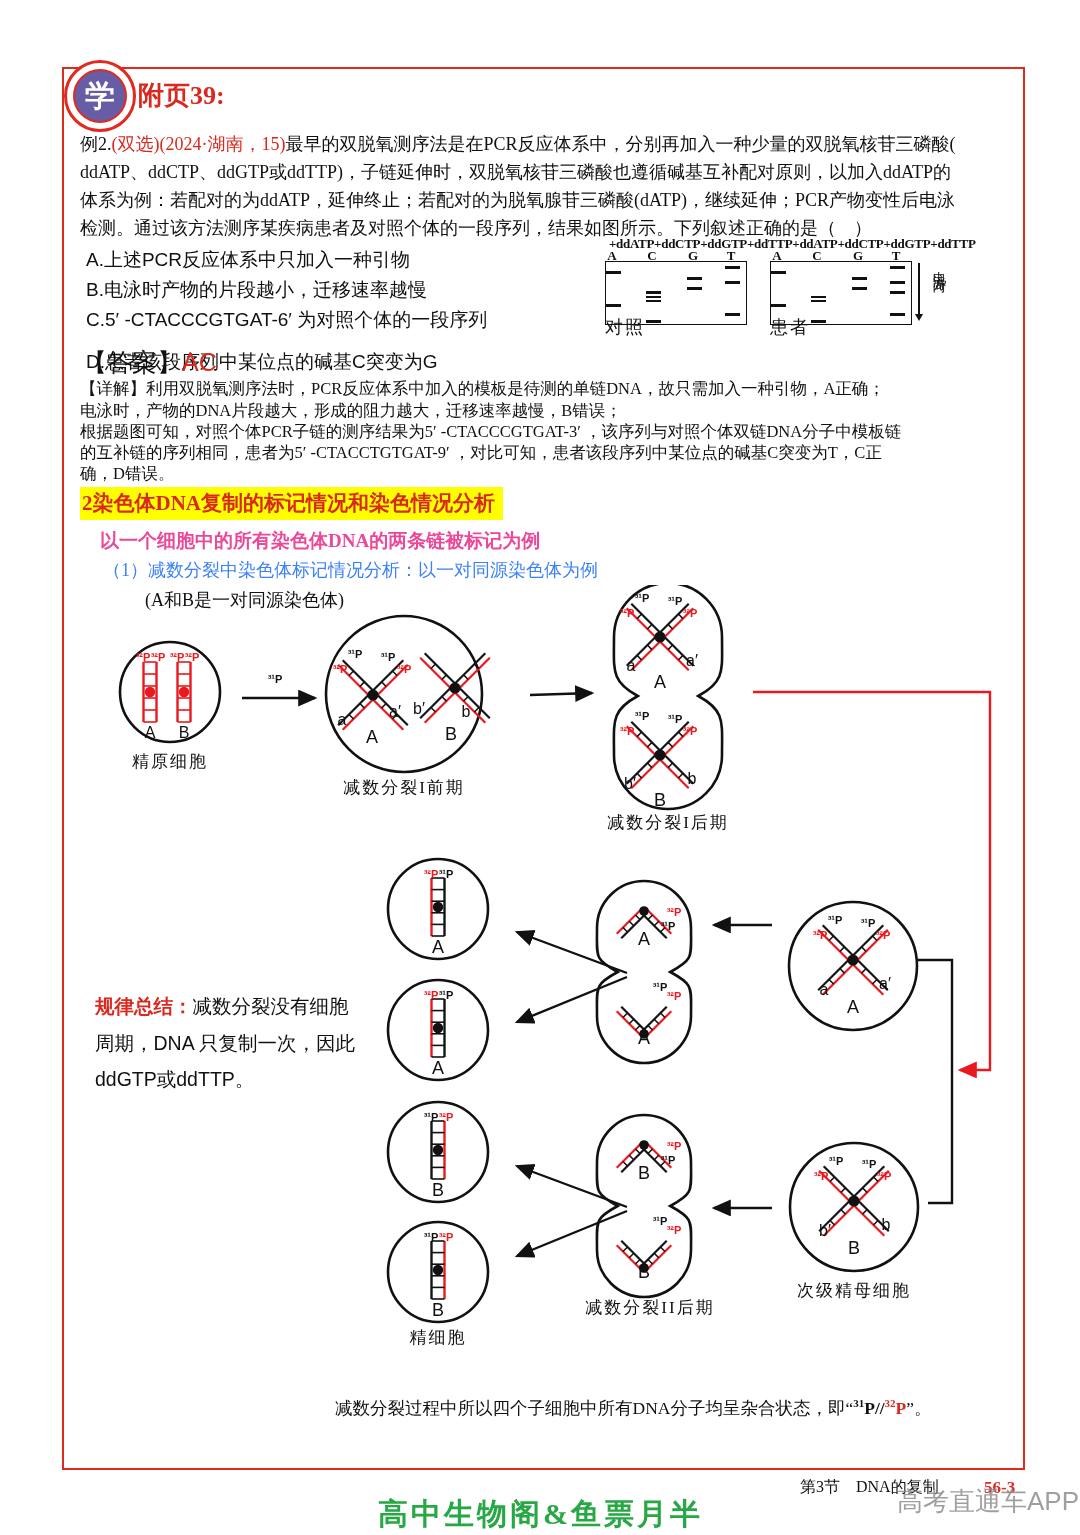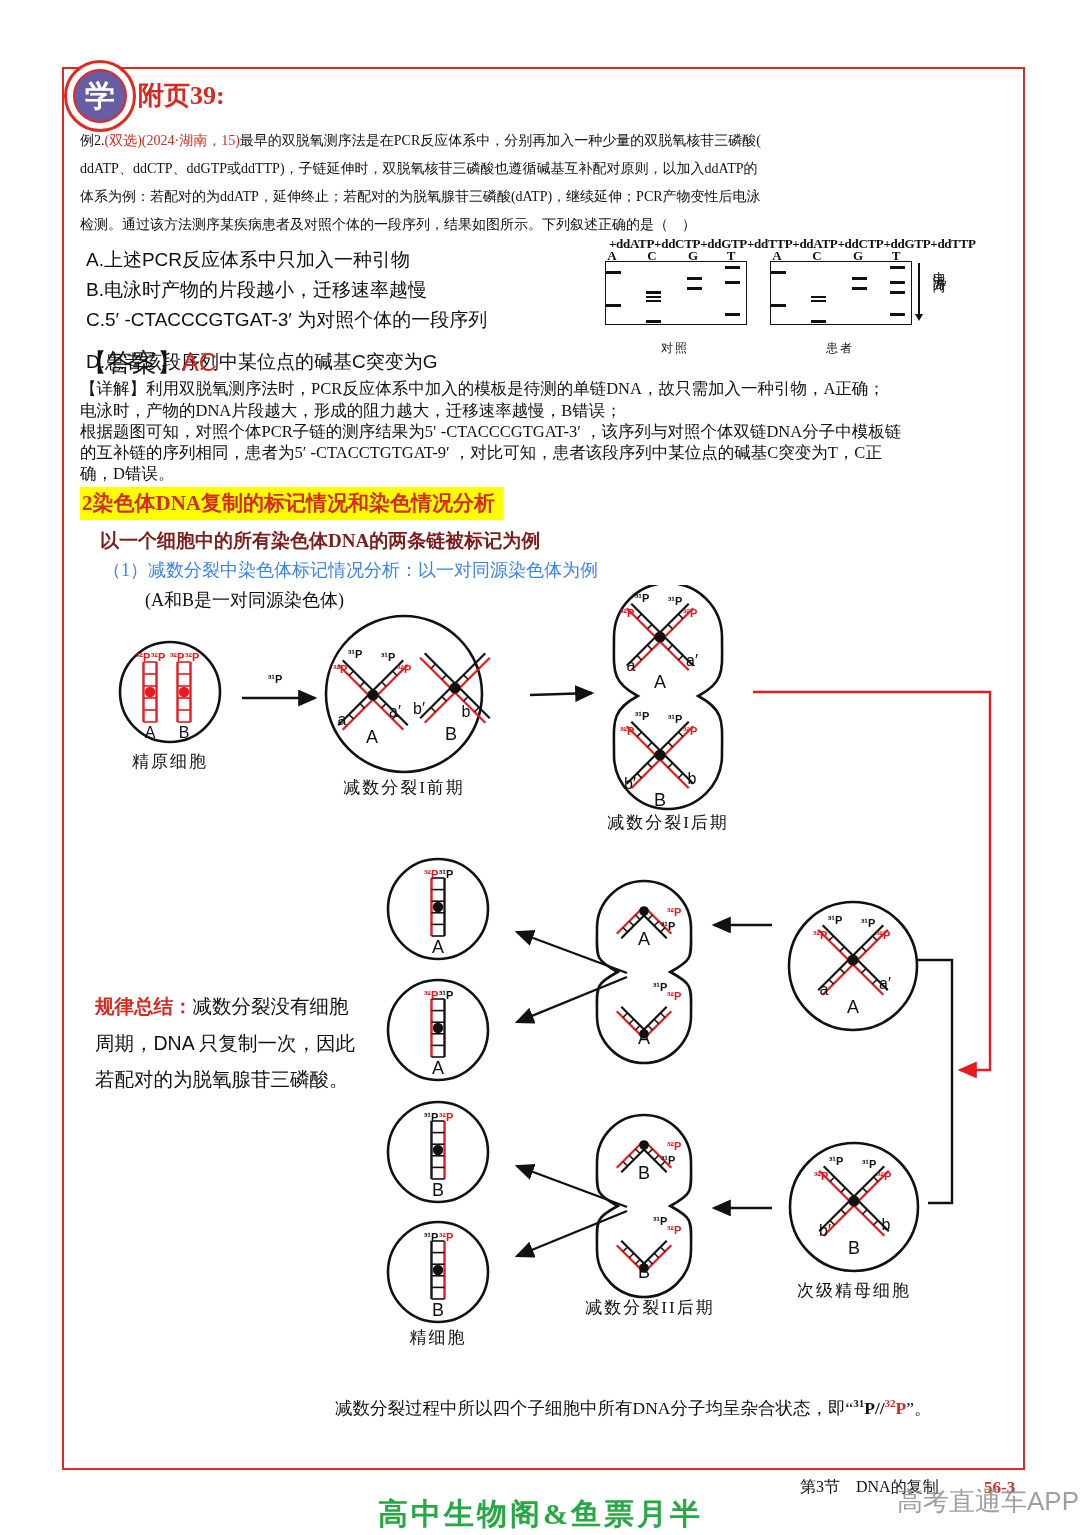--- a/index.html
+++ b/index.html
@@ -7,42 +7,42 @@
        font-family:"Liberation Serif","DejaVu Serif",serif;color:#111;overflow:hidden}
   .abs{position:absolute}
   .page-border{left:62px;top:67px;width:959px;height:1399px;border:2.5px solid #e02a20}
   
   .badge{left:64px;top:60px;width:66px;height:66px;border:3px solid #e02a20;border-radius:50%;
          background:#fff;display:flex;align-items:center;justify-content:center}
   .badge-inner{width:50px;height:50px;border:2px solid #e02a20;border-radius:50%;background:#675da5;
          display:flex;align-items:center;justify-content:center;color:#fff;font-size:30px;font-weight:bold}
   .page-label{left:138px;top:78px;font-size:26px;color:#d9281e;font-weight:bold}
   
-  .qline{left:80px;width:945px;font-size:14px;white-space:nowrap}
+  .qline{left:80px;width:945px;font-size:18px;white-space:nowrap}
   .red{color:#d9281e}
   .opt{left:86px;font-size:19px;white-space:nowrap;font-family:"Liberation Sans",sans-serif}
   .ans{left:82px;top:346px;font-size:25px;font-weight:normal}
   .ans .red{font-family:"Liberation Sans",sans-serif}
   .exp{left:80px;width:950px;font-size:16.5px;white-space:nowrap}
   
   .gel{left:596px;top:236px;width:430px;height:125px;font-family:"Liberation Sans",sans-serif}
   .gel-header{position:absolute;left:13px;top:0;font-size:13px;font-weight:bold;letter-spacing:-.3px;
               font-family:"Liberation Serif",serif;white-space:nowrap}
   .gel-box{position:absolute;top:25px;width:140px;height:62px;border:1.5px solid #111;background:#fff}
   .lane-letter{position:absolute;top:12px;font-size:13px;font-weight:bold;width:20px;text-align:center;
                font-family:"Liberation Serif",serif}
   .band{position:absolute;height:2.8px;background:#111;width:15px}
-  .gel-cap{position:absolute;top:104px;font-size:12px;width:140px;text-align:center;letter-spacing:2px}
+  .gel-cap{position:absolute;top:79px;font-size:18px;width:140px;letter-spacing:2px}
   .ep-dir{position:absolute;left:334px;top:24px;font-size:13.5px;writing-mode:vertical-rl;letter-spacing:3px;height:70px}
   .ep-arrow{position:absolute;left:322px;top:27px;width:2px;height:55px;background:#111}
   .ep-arrow:after{content:"";position:absolute;left:-3.5px;bottom:-7px;border:4.5px solid transparent;border-top:7px solid #111}
   
   .sec-title{left:80px;top:487px;background:#ffff00;color:#d9281e;font-size:21px;font-weight:bold;
              padding:2px 8px 3px 2px;white-space:nowrap}
-  .sec-sub{left:100px;top:528px;color:#7f1d1d;font-size:19px;font-weight:bold;white-space:nowrap}
+  .sec-sub{left:100px;top:528px;color:#ec4899;font-size:19px;font-weight:bold;white-space:nowrap}
   .sec-item{left:103px;top:558px;color:#3b82f6;font-size:18px;white-space:nowrap}
   .sec-note{left:145px;top:588px;font-size:18px;white-space:nowrap}
   
   .summary{left:95px;top:988px;width:330px;font-size:19.5px;line-height:36px;font-family:"Liberation Sans",sans-serif}
   .summary .red{font-family:"Liberation Serif",serif;font-weight:bold}
   .bottom-note{left:335px;top:1396px;font-size:17.5px;white-space:nowrap}
   .bottom-note sup{font-size:11px}
   
   .foot-sec{left:800px;top:1477px;font-size:16px}
   .foot-num{left:984px;top:1478px;font-size:17px;color:#e02a20;font-weight:bold}
@@ -66,21 +66,21 @@
 </div>
 <div class="abs page-label">附页39:</div>
 
 <div class="abs qline" style="top:132px"><span>例2.</span><span class="red">(双选)(2024·湖南，15)</span><span>最早的双脱氧测序法是在PCR反应体系中，分别再加入一种少量的双脱氧核苷三磷酸(</span></div>
 <div class="abs qline" style="top:160px">ddATP、ddCTP、ddGTP或ddTTP)，子链延伸时，双脱氧核苷三磷酸也遵循碱基互补配对原则，以加入ddATP的</div>
 <div class="abs qline" style="top:188px">体系为例：若配对的为ddATP，延伸终止；若配对的为脱氧腺苷三磷酸(dATP)，继续延伸；PCR产物变性后电泳</div>
 <div class="abs qline" style="top:216px">检测。通过该方法测序某疾病患者及对照个体的一段序列，结果如图所示。下列叙述正确的是（　）</div>
 
 <div class="abs opt" style="top:247px">A.上述PCR反应体系中只加入一种引物</div>
 <div class="abs opt" style="top:277px">B.电泳时产物的片段越小，迁移速率越慢</div>
-<div class="abs opt" style="top:307px">C.5′ -CTACCCGTGAT-3′ 为对照个体的一段序列</div>
+<div class="abs opt" style="top:307px">C.5′ -CTACCCGTGAT-6′ 为对照个体的一段序列</div>
 <div class="abs opt" style="top:349px">D.患者该段序列中某位点的碱基C突变为G</div>
 
 <div class="abs gel">
   <div class="gel-header">+ddATP+ddCTP+ddGTP+ddTTP+ddATP+ddCTP+ddGTP+ddTTP</div>
   <div id="gel-panels">
       <div class="gel-box" style="left: 9px;">
         <div class="band" style="left: 118.5px; top: 4px;"></div>
         <div class="band" style="left: -0.5px; top: 9px;"></div>
         <div class="band" style="left: 80.5px; top: 15px;"></div>
         <div class="band" style="left: 118.5px; top: 19px;"></div>
@@ -423,21 +423,21 @@
     <text x="334" y="208" text-anchor="middle" class="t-cap">减数分裂I前期</text>
     <text x="598" y="243" text-anchor="middle" class="t-cap">减数分裂I后期</text>
     <text x="784" y="711" text-anchor="middle" class="t-cap">次级精母细胞</text>
     <text x="580" y="728" text-anchor="middle" class="t-cap">减数分裂II后期</text>
     <text x="368" y="758" text-anchor="middle" class="t-cap">精细胞</text>
   </svg>
 
 <div class="abs summary">
   <span class="red">规律总结：</span><span>减数分裂没有细胞</span><br>
   <span>周期，DNA 只复制一次，因此</span><br>
-  <span>若配对的为脱氧腺苷三磷酸。</span>
+  <span>ddGTP或ddTTP。</span>
 </div>
 
 <div class="abs bottom-note">
   <span>减数分裂过程中所以四个子细胞中所有DNA分子均呈杂合状态，即“</span><b><sup>31</sup><span>P//</span><span class="red"><sup>32</sup><span>P</span></span></b><span>”。</span>
 </div>
 
 <div class="abs foot-sec">第3节　DNA的复制</div>
 <div class="abs foot-num">56-3</div>
 <div class="abs watermark">高考直通车APP</div>
 <div class="abs brand">高中生物阁&amp;鱼票月半</div>

